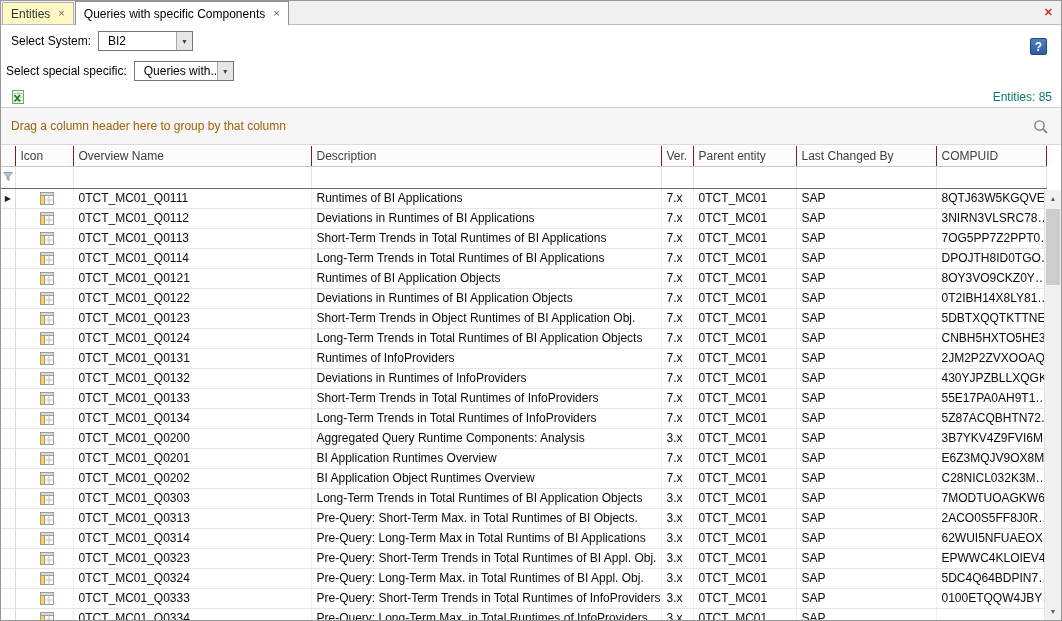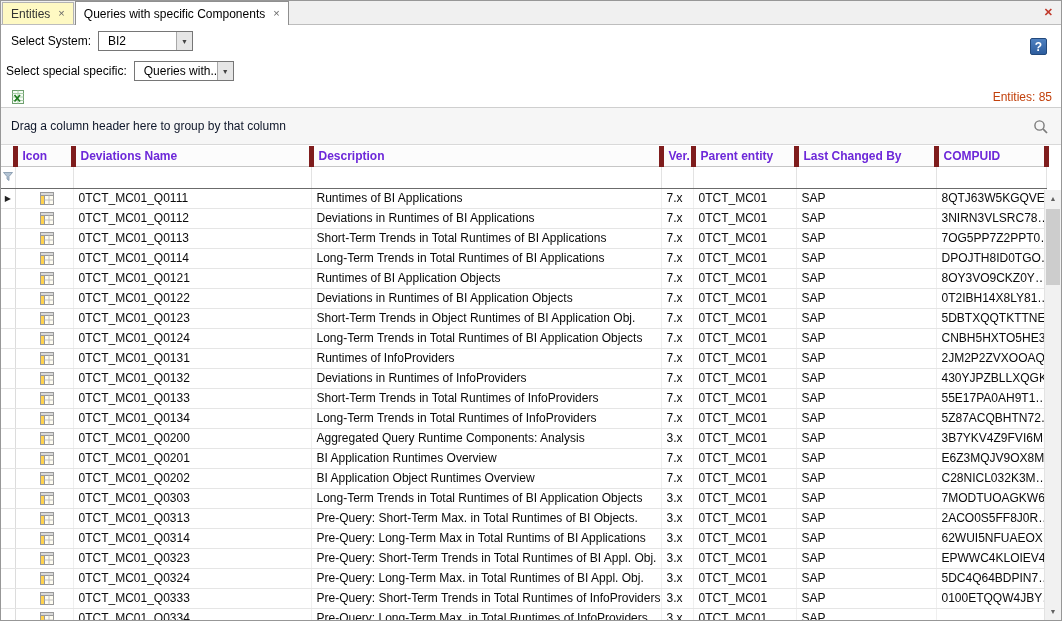--- a/index.html
+++ b/index.html
@@ -64,48 +64,48 @@
   .help-btn {
     position: absolute; top: 7px; right: 14px;
     width: 17px; height: 17px;
     background: linear-gradient(#4f81c0, #2d5d9e);
     border: 1px solid #23497c; border-radius: 2px;
     color: #fff; font-weight: bold; font-size: 12px;
     display: flex; align-items: center; justify-content: center;
   }
   .row3 { margin: 7px 0 0 8px; height: 18px; position: relative; }
   .excel-btn { width: 18px; height: 17px; display: inline-flex; align-items: center; justify-content: center; }
-  .entities-count { position: absolute; right: 9px; top: 2px; color: #c2410c; }
+  .entities-count { position: absolute; right: 9px; top: 2px; color: #0f766e; }
 
   
   .grid-wrap {
     position: absolute; left: 0; right: 0; top: 106px; bottom: 0;
     border-top: 1px solid #cfcfcf; background: #fff;
   }
   .group-panel {
     height: 37px; background: #f6f6f6;
     border-bottom: 1px solid #d9d9d9;
     display: flex; align-items: center; padding-left: 10px; position: relative;
   }
-  .group-text { color: #0f172a; }
+  .group-text { color: #a16207; }
   .search-btn {
     position: absolute; right: 11px; top: 10px;
     width: 18px; height: 18px;
     display: flex; align-items: center; justify-content: center;
   }
   .table-area {
     position: absolute; top: 38px; left: 0; right: 0; bottom: 0;
     overflow: hidden; background: #fff;
   }
   table.grid { border-collapse: collapse; table-layout: fixed; width: 1045px; }
   th, td { padding: 0 5px; white-space: nowrap; overflow: hidden; }
   thead th {
-    height: 20px; font-weight: bold; text-align: left;
-    color: #6d28d9; background: #fcfcfc;
-    border-right: 5px solid #7f1d1d; border-bottom: 1px solid #c6c6c6;
+    height: 20px; font-weight: normal; text-align: left;
+    color: #404040; background: #fcfcfc;
+    border-right: 1px solid #7f1d1d; border-bottom: 1px solid #c6c6c6;
   }
   th.ind, td.ind { padding: 0; }
   tr.filter-row td {
     height: 22px; background: #fff;
     border-right: 1px solid #e3e3e3; border-bottom: 1px solid #6b6b6b;
   }
   .filter-ind { text-align: center; }
   .filter-input {
     width: 100%; height: 18px; border: none; outline: none;
     padding: 0 2px; margin: 0; font: inherit; background: transparent;
@@ -205,21 +205,21 @@
             <col style="width:350px">
           <col style="width:32px">
             <col style="width:103px">
             <col style="width:140px">
             <col style="width:110px">
         </colgroup>
         <thead>
           <tr class="header-row">
             <th class="ind"></th>
             <th>Icon</th>
-            <th>Deviations Name</th>
+            <th>Overview Name</th>
             <th>Description</th>
             <th>Ver.</th>
             <th>Parent entity</th>
             <th>Last Changed By</th>
             <th>COMPUID</th>
           </tr>
           <tr class="filter-row">
             <td class="ind filter-ind">
               <svg width="10" height="9" viewBox="0 0 10 9">
                 <path d="M0.5 0.5 H9.5 L6 4.5 V8.5 L4 7 V4.5 Z" fill="#b4c4d4" stroke="#7e93a8" stroke-width="0.8"></path>

